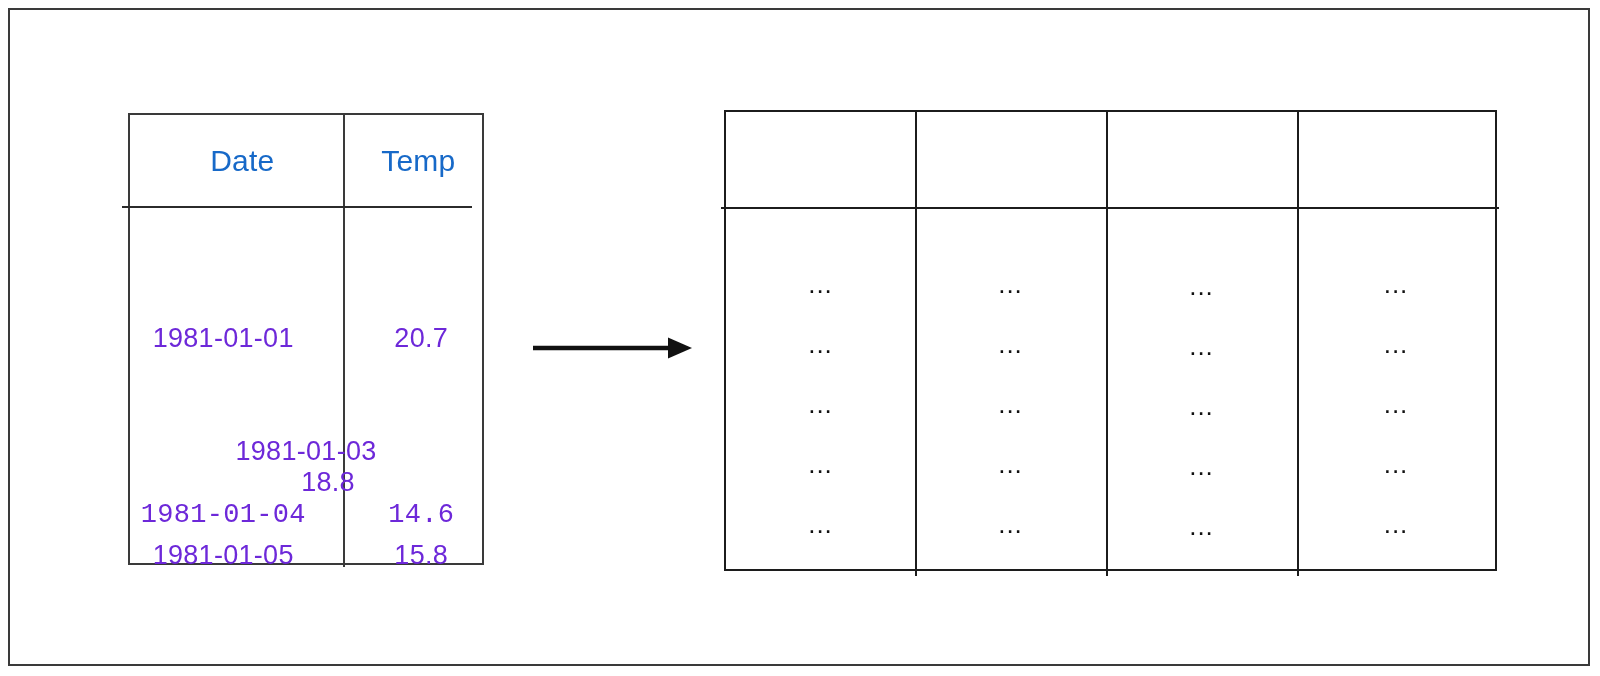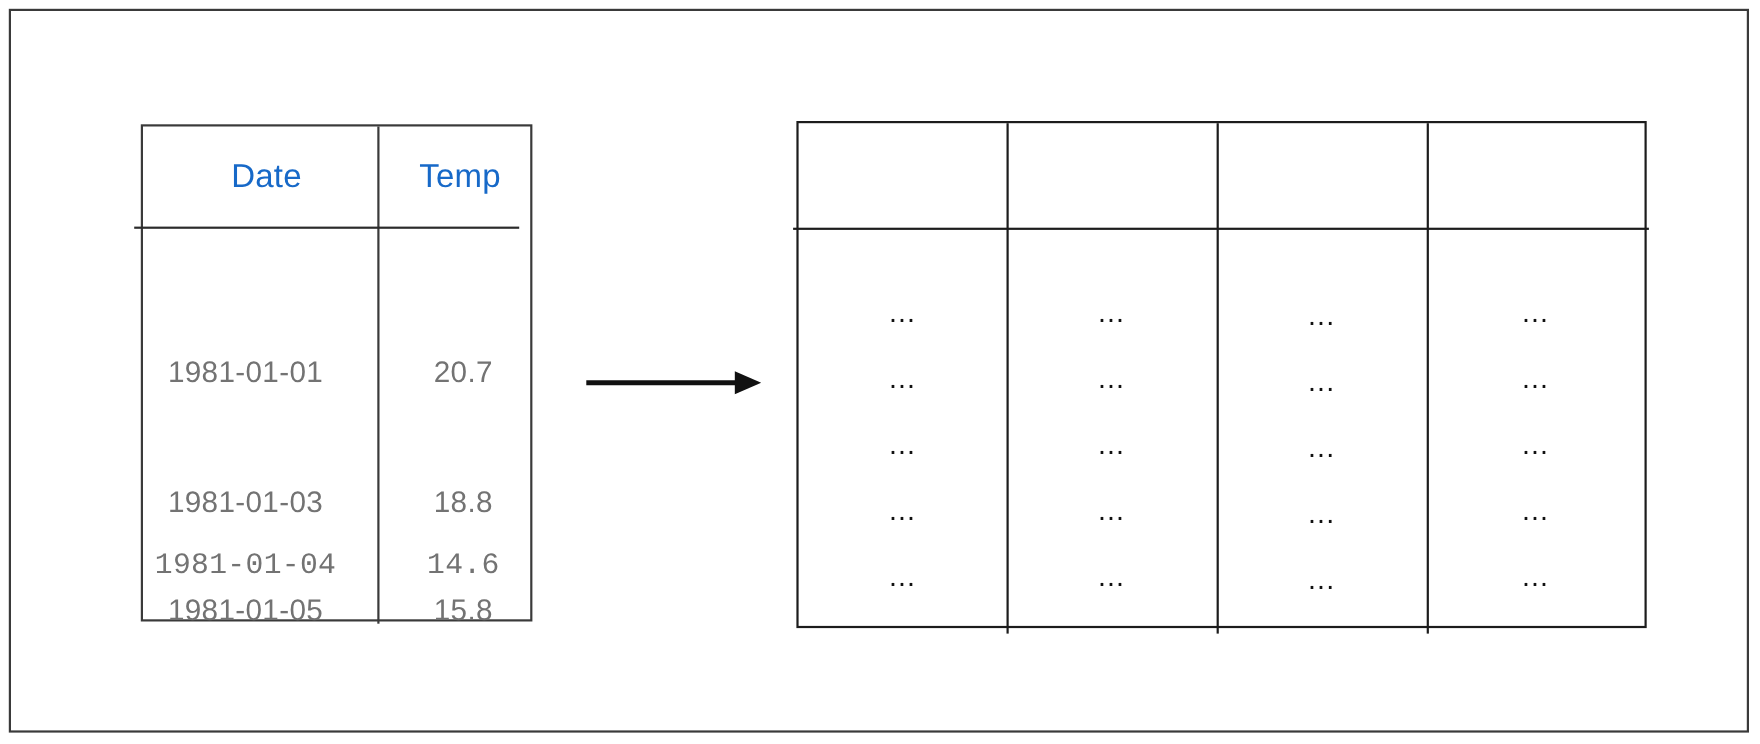--- a/index.html
+++ b/index.html
@@ -94,21 +94,21 @@
     width: 352px;
     height: 40px;
     display: flex;
     align-items: center;
   }
   .source-cell {
     display: flex;
     align-items: center;
     justify-content: center;
     height: 100%;
-    color: #737373;
+    color: #6d28d9;
     font-size: 27px;
     letter-spacing: 0.3px;
   }
   .source-cell.date-col { width: 213px; }
   .source-cell.temp-col { width: 139px; margin-left: 44px; }
 
   
   .arrow-wrap {
     position: absolute;
     left: 525px;
@@ -211,21 +211,21 @@
     </div>
 
     <div class="source-body">
 
       <div class="source-row" style="top:110px;">
         <div class="source-cell date-col">1981-01-01</div>
         <div class="source-cell temp-col">20.7</div>
       </div>
 
 
-      <div class="source-row" style="top:228px;">
+      <div class="source-row" style="top:228px;flex-direction:column;">
         <div class="source-cell date-col">1981-01-03</div>
         <div class="source-cell temp-col">18.8</div>
       </div>
 
       <div class="source-row" style="top:287px;font-family:Liberation Mono, monospace;">
         <div class="source-cell date-col">1981-01-04</div>
         <div class="source-cell temp-col">14.6</div>
       </div>
 
       <div class="source-row" style="top:327px;">

